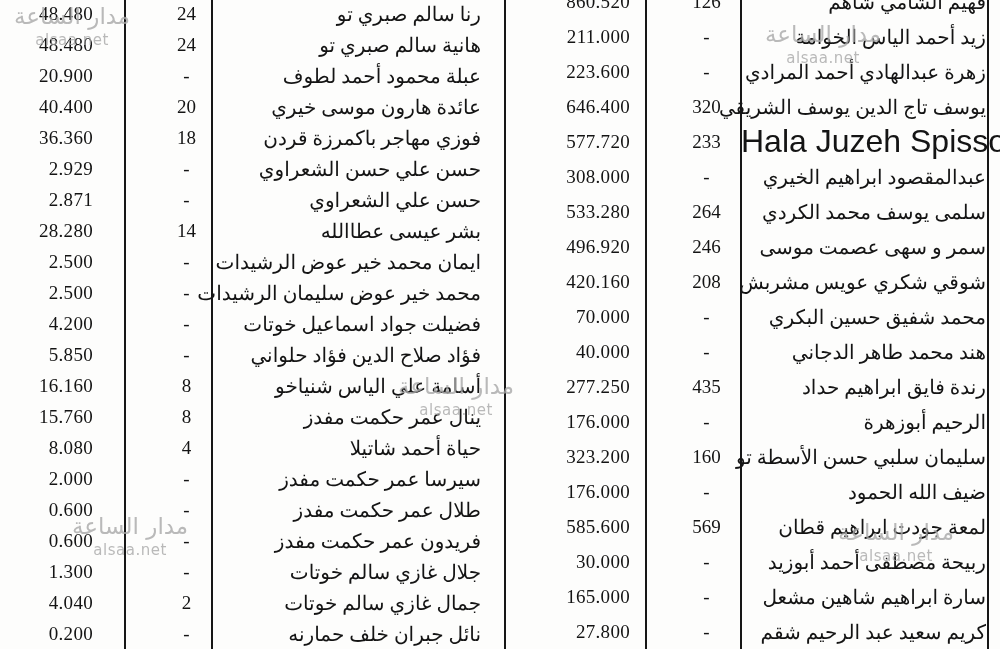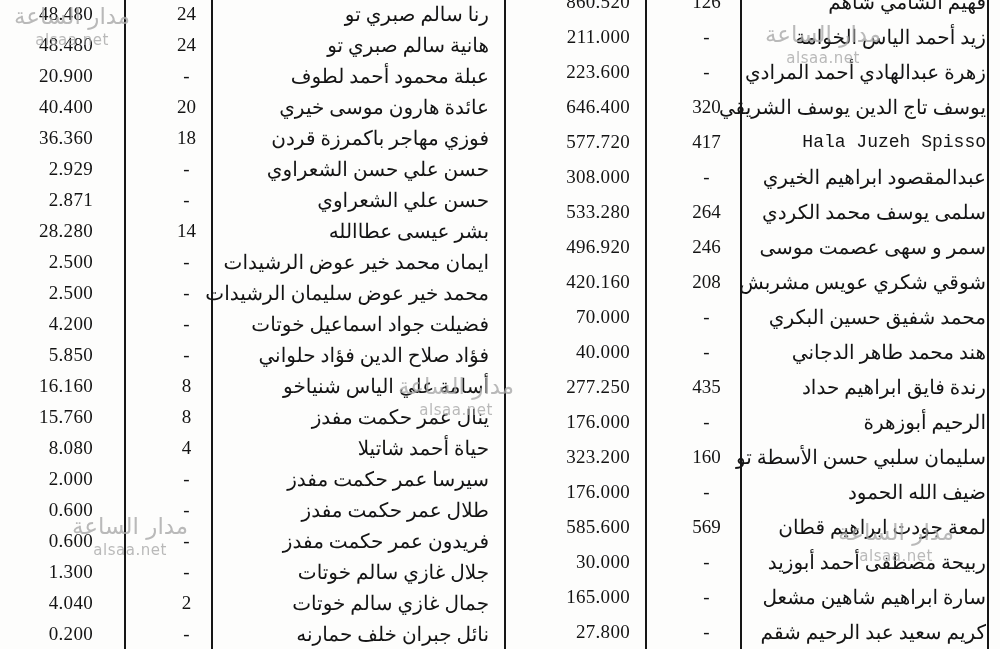--- a/index.html
+++ b/index.html
@@ -17,25 +17,25 @@
   .section-left .row{height:31px;}
   .section-right{left:505px;top:-16px;width:495px;}
   .section-right .row{height:35px;}
   .row{display:flex;align-items:center;flex:0 0 auto;}
   .cell{box-sizing:border-box;white-space:nowrap;overflow:visible;}
   .amount{font-size:19px;text-align:right;letter-spacing:.3px;}
   .count{font-size:19px;text-align:center;}
   .name{font-size:20px;direction:rtl;text-align:right;}
   .section-left .amount{width:125px;padding-right:32px;}
   .section-left .count{width:87px;padding-left:36px;}
-  .section-left .name{width:293px;padding-right:16px;}
+  .section-left .name{width:293px;padding-right:24px;}
   .section-right .amount{width:141px;padding-right:16px;}
   .section-right .count{width:95px;padding-left:26px;}
   .section-right .name{width:259px;padding-right:14px;}
-  .latin-name{direction:ltr;font-size:18px;font-family:Liberation Mono, monospace;}
+  .latin-name{direction:ltr;font-size:32px;font-family:Liberation Sans, sans-serif;}
   .vline{position:absolute;top:0;bottom:0;width:2px;background:#161616;z-index:2;}
   .vl-1{left:124px;} .vl-2{left:211px;} .vl-3{left:504px;}
   .vl-4{left:645px;} .vl-5{left:740px;} .vl-6{left:987px;}
   .wm{
     position:absolute;z-index:5;text-align:center;
     color:#a9a9a9;opacity:.8;line-height:1.25;
     font-family:"DejaVu Sans","Liberation Sans",sans-serif;
     pointer-events:none;
   }
   .wm .wm-ar{font-size:23px;display:block;direction:rtl;text-align:right;}
@@ -177,21 +177,21 @@
       <div class="cell count">-</div>
       <div class="cell name">زهرة عبدالهادي أحمد المرادي</div>
     </div>
       <div class="row">
       <div class="cell amount">646.400</div>
       <div class="cell count">320</div>
       <div class="cell name">يوسف تاج الدين يوسف الشريقي</div>
     </div>
       <div class="row">
       <div class="cell amount">577.720</div>
-      <div class="cell count">417</div>
+      <div class="cell count">233</div>
       <div class="cell name latin-name">Hala Juzeh Spisso</div>
     </div>
       <div class="row">
       <div class="cell amount">308.000</div>
       <div class="cell count">-</div>
       <div class="cell name">عبدالمقصود ابراهيم الخيري</div>
     </div>
       <div class="row">
       <div class="cell amount">533.280</div>
       <div class="cell count">264</div>

